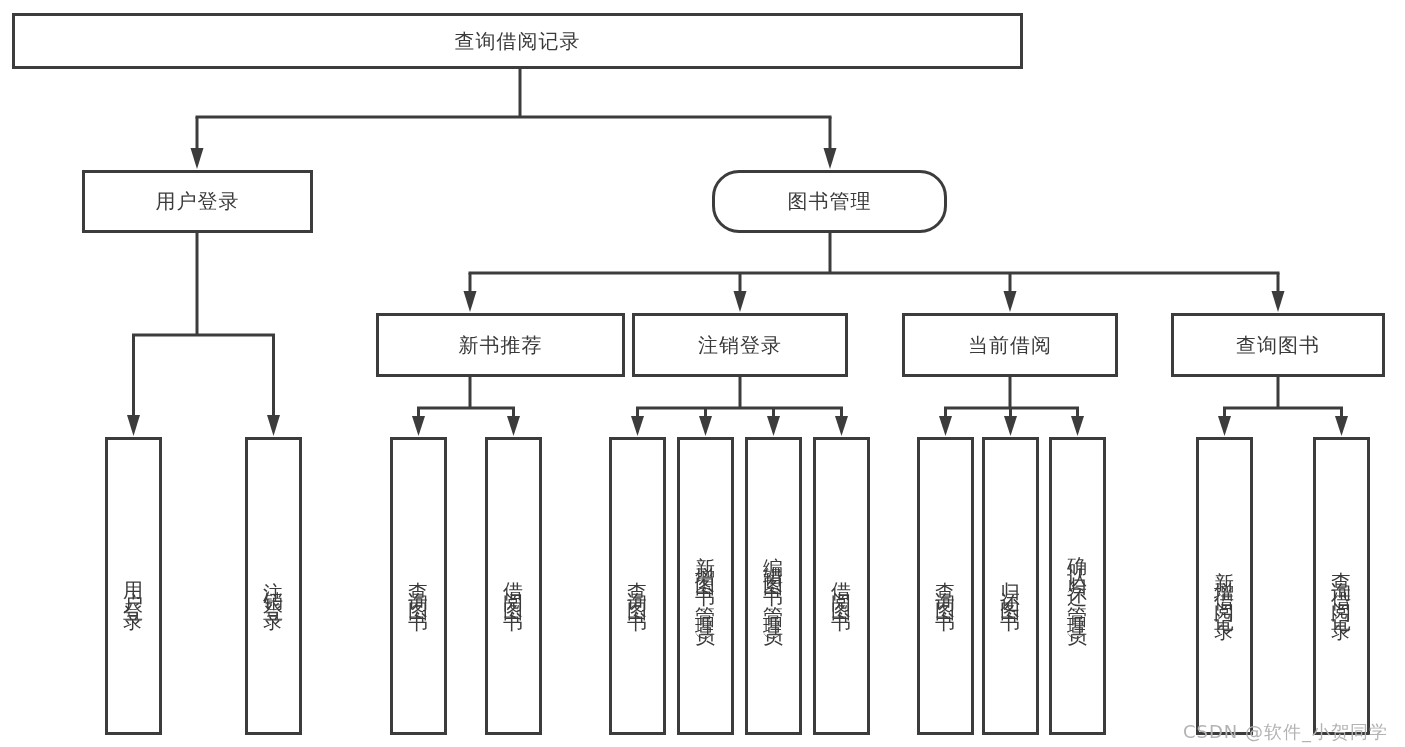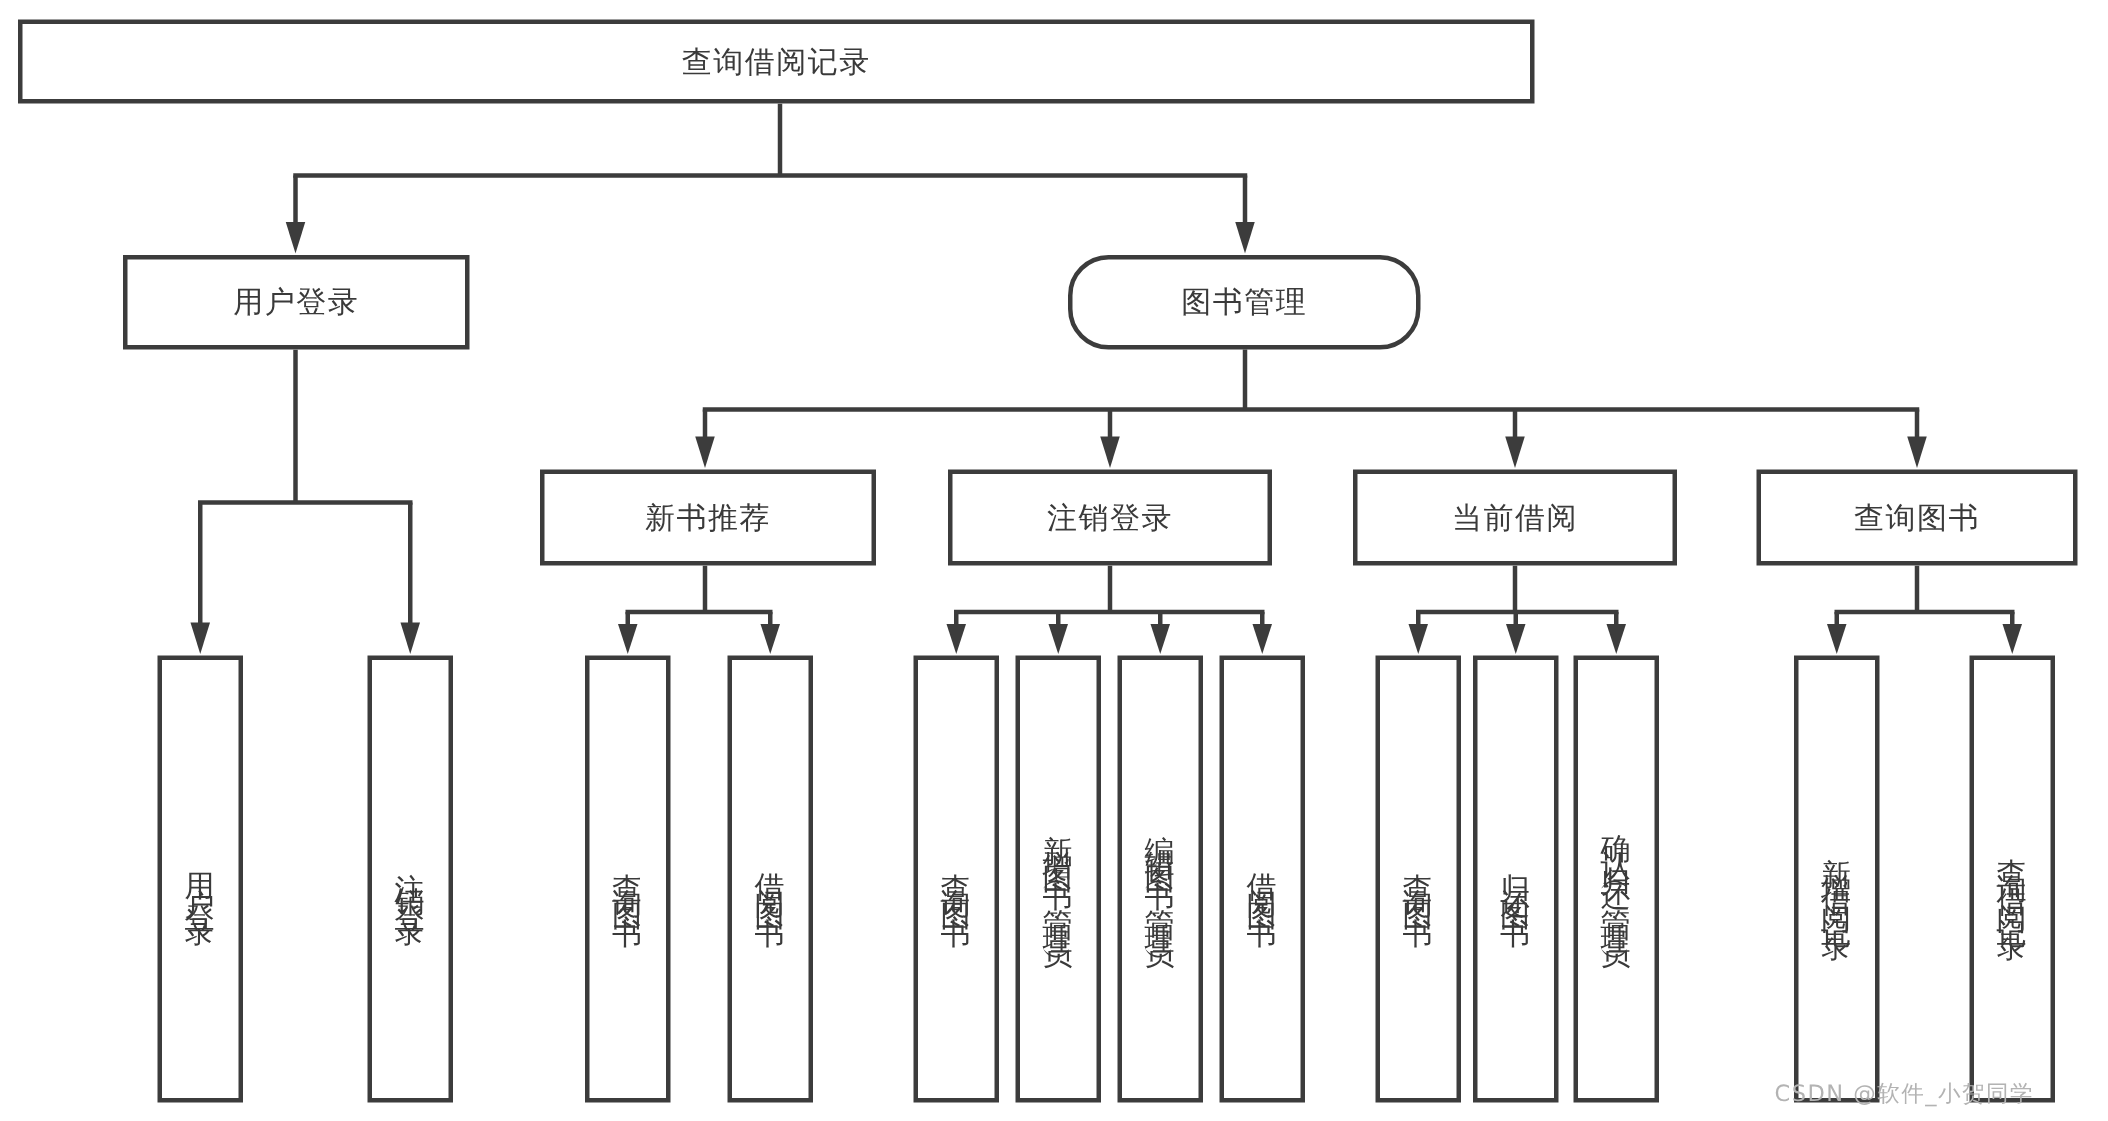--- a/index.html
+++ b/index.html
@@ -48,21 +48,21 @@
     font-size: 20px;
     white-space: nowrap;
   }
   .lvl2 { top: 170px; height: 63px; }
   .lvl3 { top: 313px; height: 64px; }
   #watermark {
     position: absolute;
     left: 1183px;
     top: 720px;
     width: 220px;
-    font-size: 15px;
+    font-size: 18px;
     color: #b3b3b3;
     letter-spacing: 1px;
     white-space: nowrap;
     z-index: 5;
   }
 </style>
 </head>
 <body>
 
 <div id="canvas">
@@ -147,21 +147,21 @@
     <span>查询借阅记录</span>
   </div>
 
   <div class="box lvl2" style="left:82px; width:231px;">
     <span>用户登录</span>
   </div>
   <div class="box lvl2" style="left:712px; width:235px;border-radius:27px;">
     <span>图书管理</span>
   </div>
 
-  <div class="box lvl3" style="left:360px; width:224px;justify-content:center;">
+  <div class="box lvl3" style="left:376px; width:249px;justify-content:center;">
     <span>新书推荐</span>
   </div>
   <div class="box lvl3" style="left:632px; width:216px;">
     <span>注销登录</span>
   </div>
   <div class="box lvl3" style="left:902px; width:216px;">
     <span>当前借阅</span>
   </div>
   <div class="box lvl3" style="left:1171px; width:214px;">
     <span>查询图书</span>

